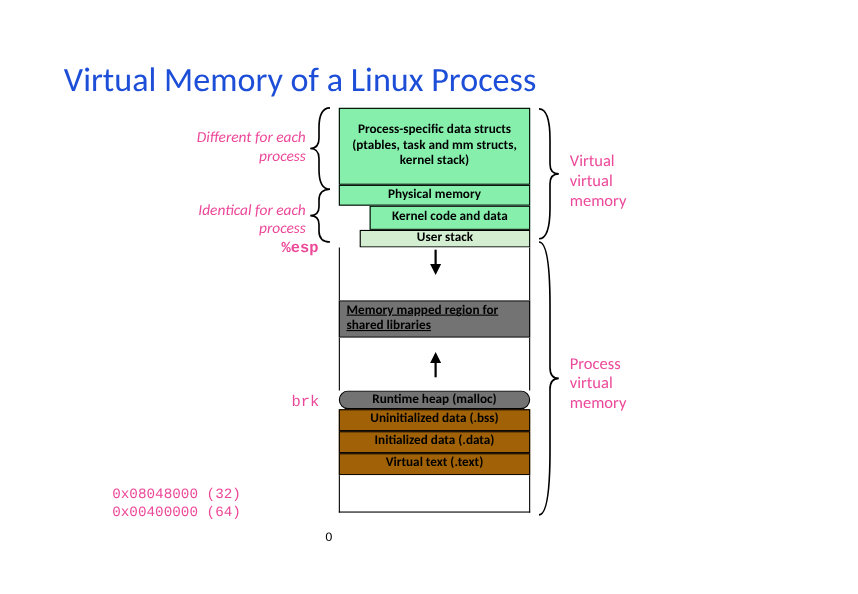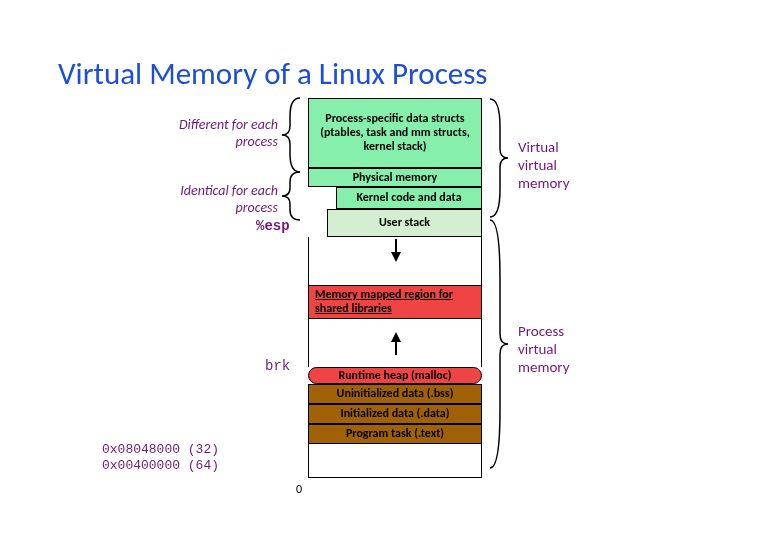--- a/index.html
+++ b/index.html
@@ -42,27 +42,27 @@
     font-weight: 700;
   }
   .gap {
     border-left: 1px solid #000;
     border-right: 1px solid #000;
     height: 24px;
     background: #fff;
   }
   .pink { background: #86efac; }
   .green { background: #d4eed1; }
-  .blue { background: #ef4444; }
+  .blue { background: #737373; }
   .yellow { background: #a16207; }
 
   .label {
     position: absolute;
     font-size: 14px;
-    color: #701a75;
+    color: #ec4899;
   }
   .italic { font-style: italic; }
   .mono { font-family: "Courier New", monospace; font-size: 14px; }
 
   .arrow {
     position: absolute;
     width: 0; height: 0;
   }
   .arrow-down {
     border-left: 5px solid transparent;
@@ -88,36 +88,36 @@
 <body>
 
 <h1>Virtual Memory of a Linux Process</h1>
 
 <div class="diagram">
 
   <div class="col" style="top:8px;">
     <div class="seg pink" style="height:70px;">Process-specific data structs  (ptables, task and mm structs, kernel stack)</div>
     <div class="seg pink" style="height:19px;">Physical memory</div>
     <div class="seg pink" style="height:22px;margin-left:28px;">Kernel code and data</div>
-    <div class="seg green" style="height:28px;margin-left:19px;">User stack</div>
+    <div class="seg green" style="height:16px;margin-left:19px;">User stack</div>
     <div class="gap" style="height:48px;position:relative;">
       <div class="arrow-stem" style="left:86px;top:2px;height:14px;"></div>
       <div class="arrow arrow-down" style="left:82px;top:15px;"></div>
     </div>
     <div class="seg blue" style="height:34px;text-align:left;padding-left:6px;justify-content:flex-start;">
       <span style="text-decoration:underline;">Memory mapped region for shared libraries</span>
     </div>
     <div class="gap" style="height:48px;position:relative;">
       <div class="arrow-stem" style="left:86px;top:22px;height:14px;"></div>
       <div class="arrow arrow-up" style="left:82px;top:13px;"></div>
     </div>
     <div class="seg blue" style="height:17px;border-radius:10px;">Runtime heap (malloc)</div>
     <div class="seg yellow" style="height:20px;">Uninitialized data (.bss)</div>
     <div class="seg yellow" style="height:20px;">Initialized data (.data)</div>
-    <div class="seg yellow" style="height:20px;border-bottom:1px solid #000;">Program task (.text)</div>
+    <div class="seg yellow" style="height:20px;border-bottom:1px solid #000;">Virtual text (.text)</div>
     <div class="gap" style="height:34px;border-bottom:1px solid #000;"></div>
   </div>
 
   <svg width="26" height="78" style="position:absolute;left:280px;top:6px;">
     <path d="M20 2 Q10 2 10 20 L10 30 Q10 39 2 39 Q10 39 10 48 L10 58 Q10 76 20 76" stroke="#000" fill="none" stroke-width="1.5"></path>
   </svg>
   <div class="label italic" style="left:178px;top:26px;width:100px;text-align:right;">Different for each process</div>
 
   <svg width="26" height="52" style="position:absolute;left:280px;top:80px;">
     <path d="M20 2 Q10 2 10 12 L10 18 Q10 26 2 26 Q10 26 10 34 L10 40 Q10 50 20 50" stroke="#000" fill="none" stroke-width="1.5"></path>

